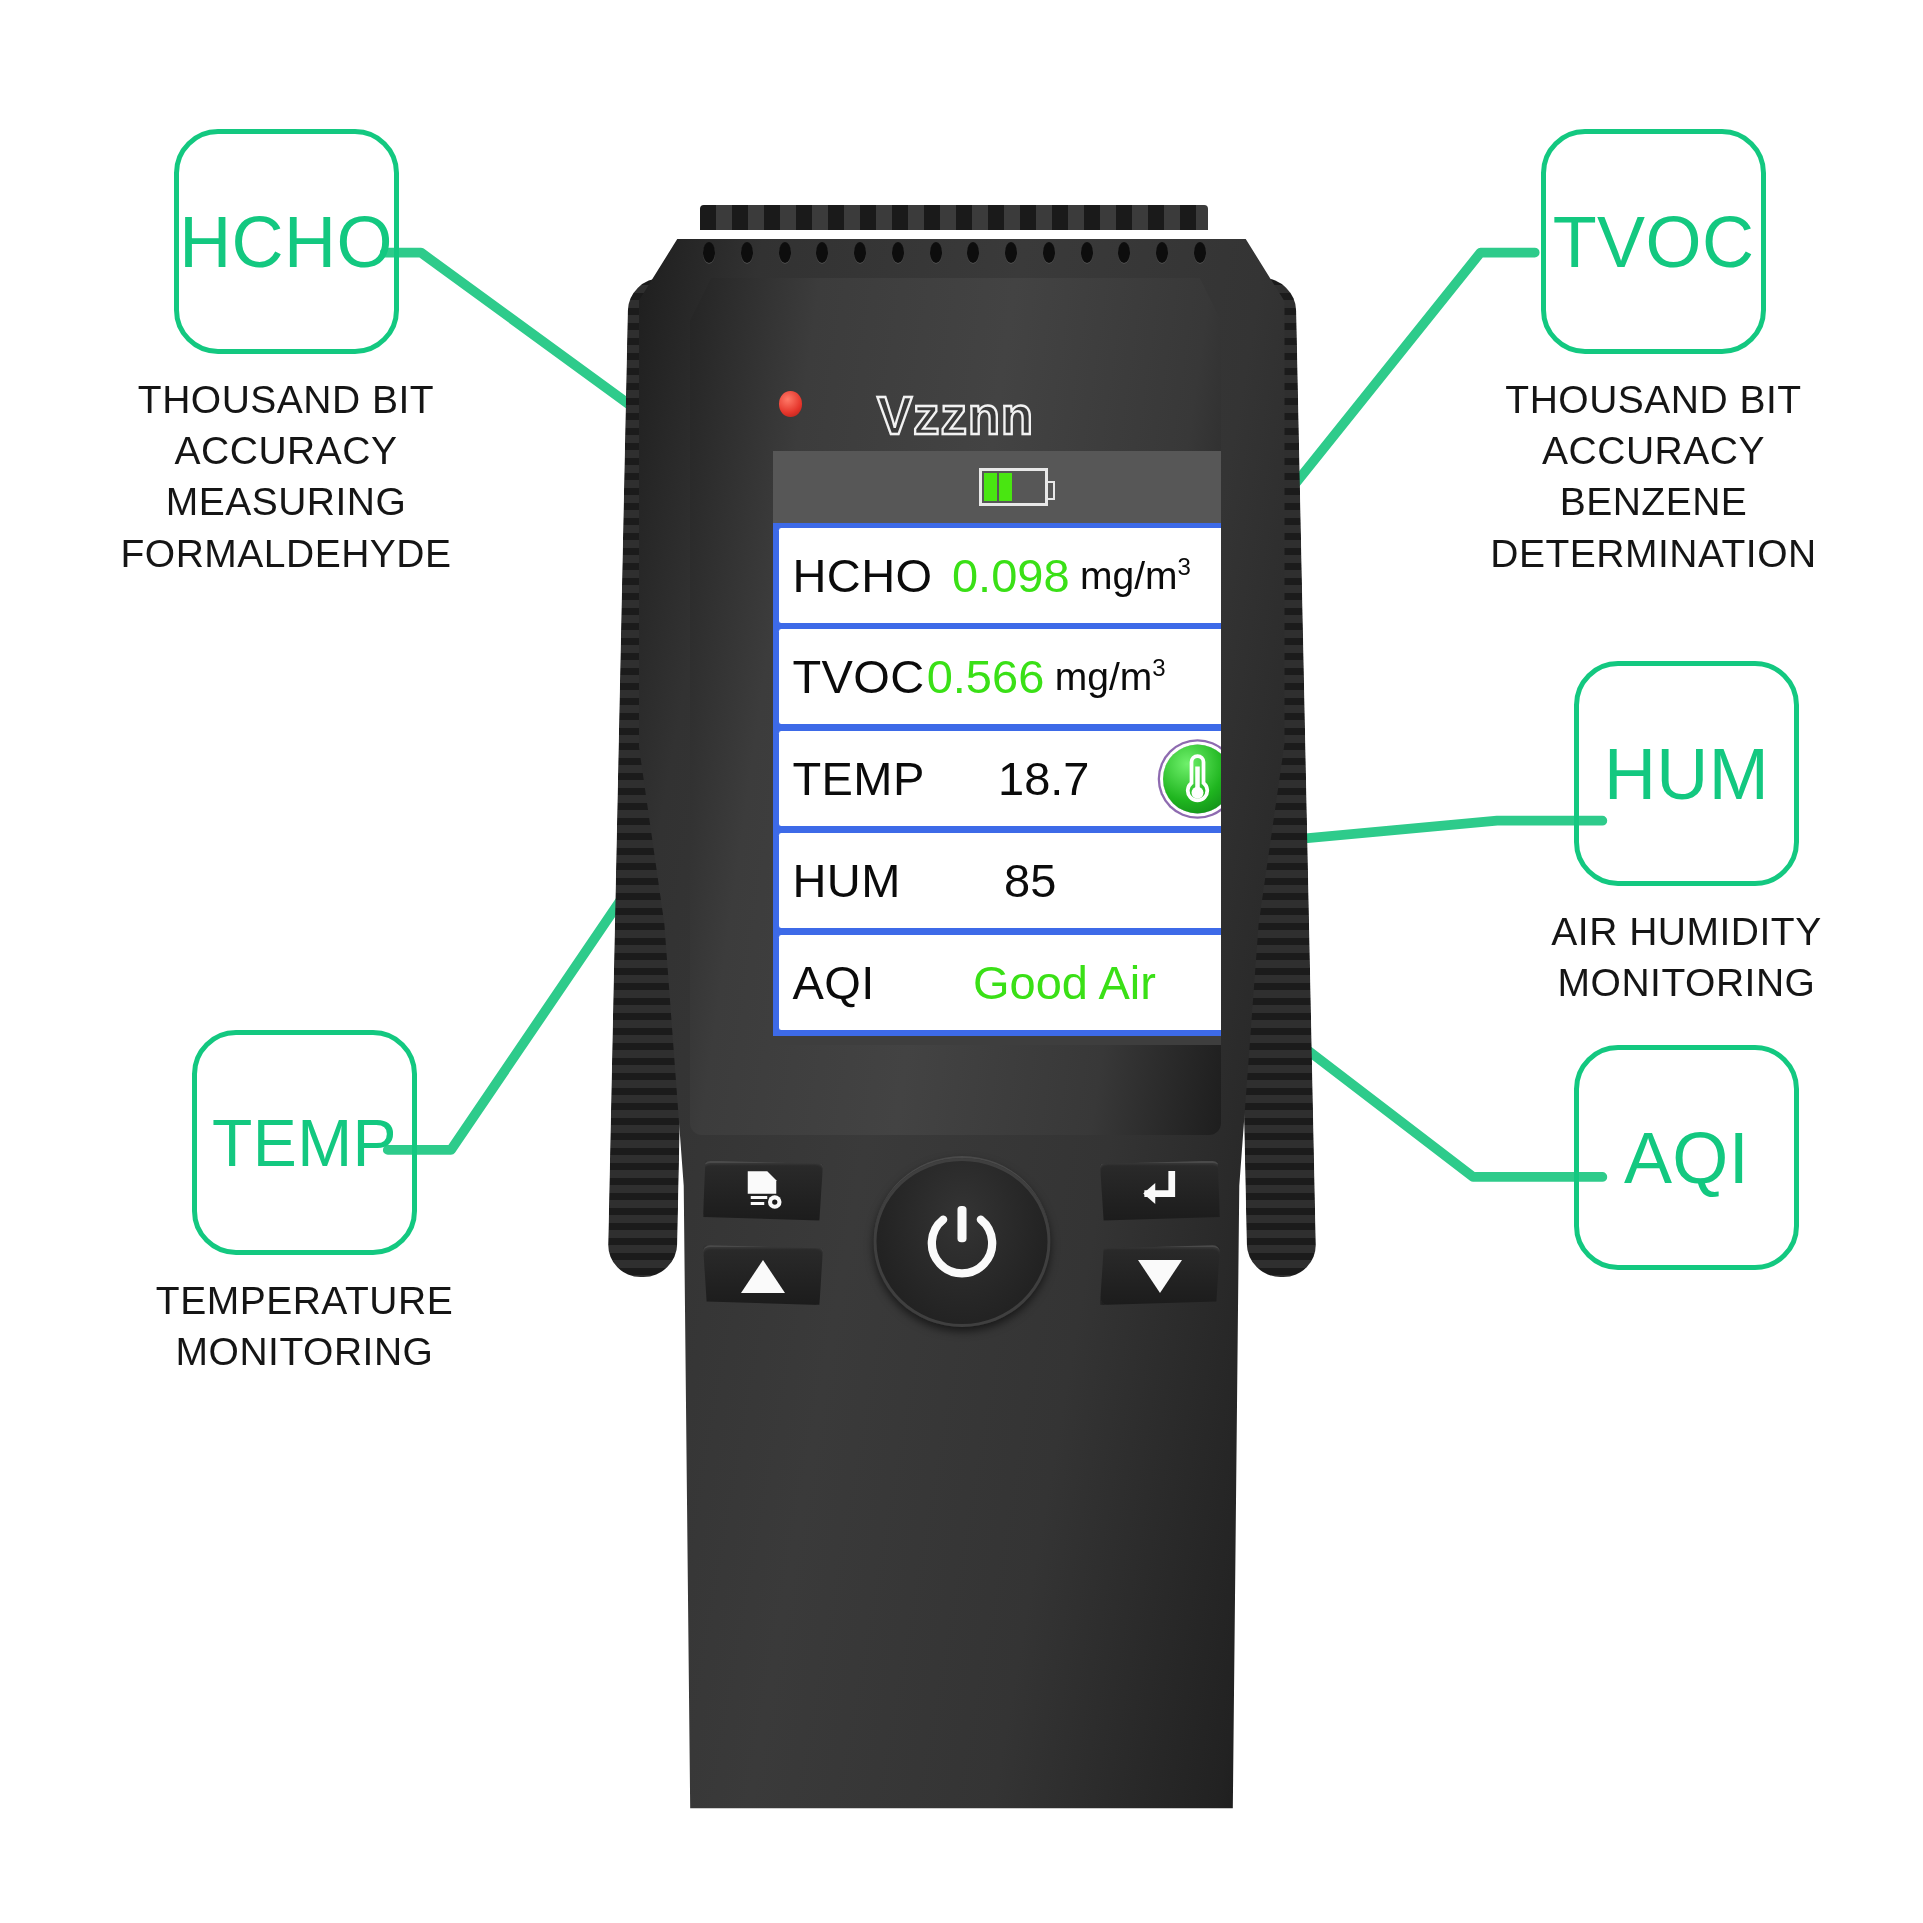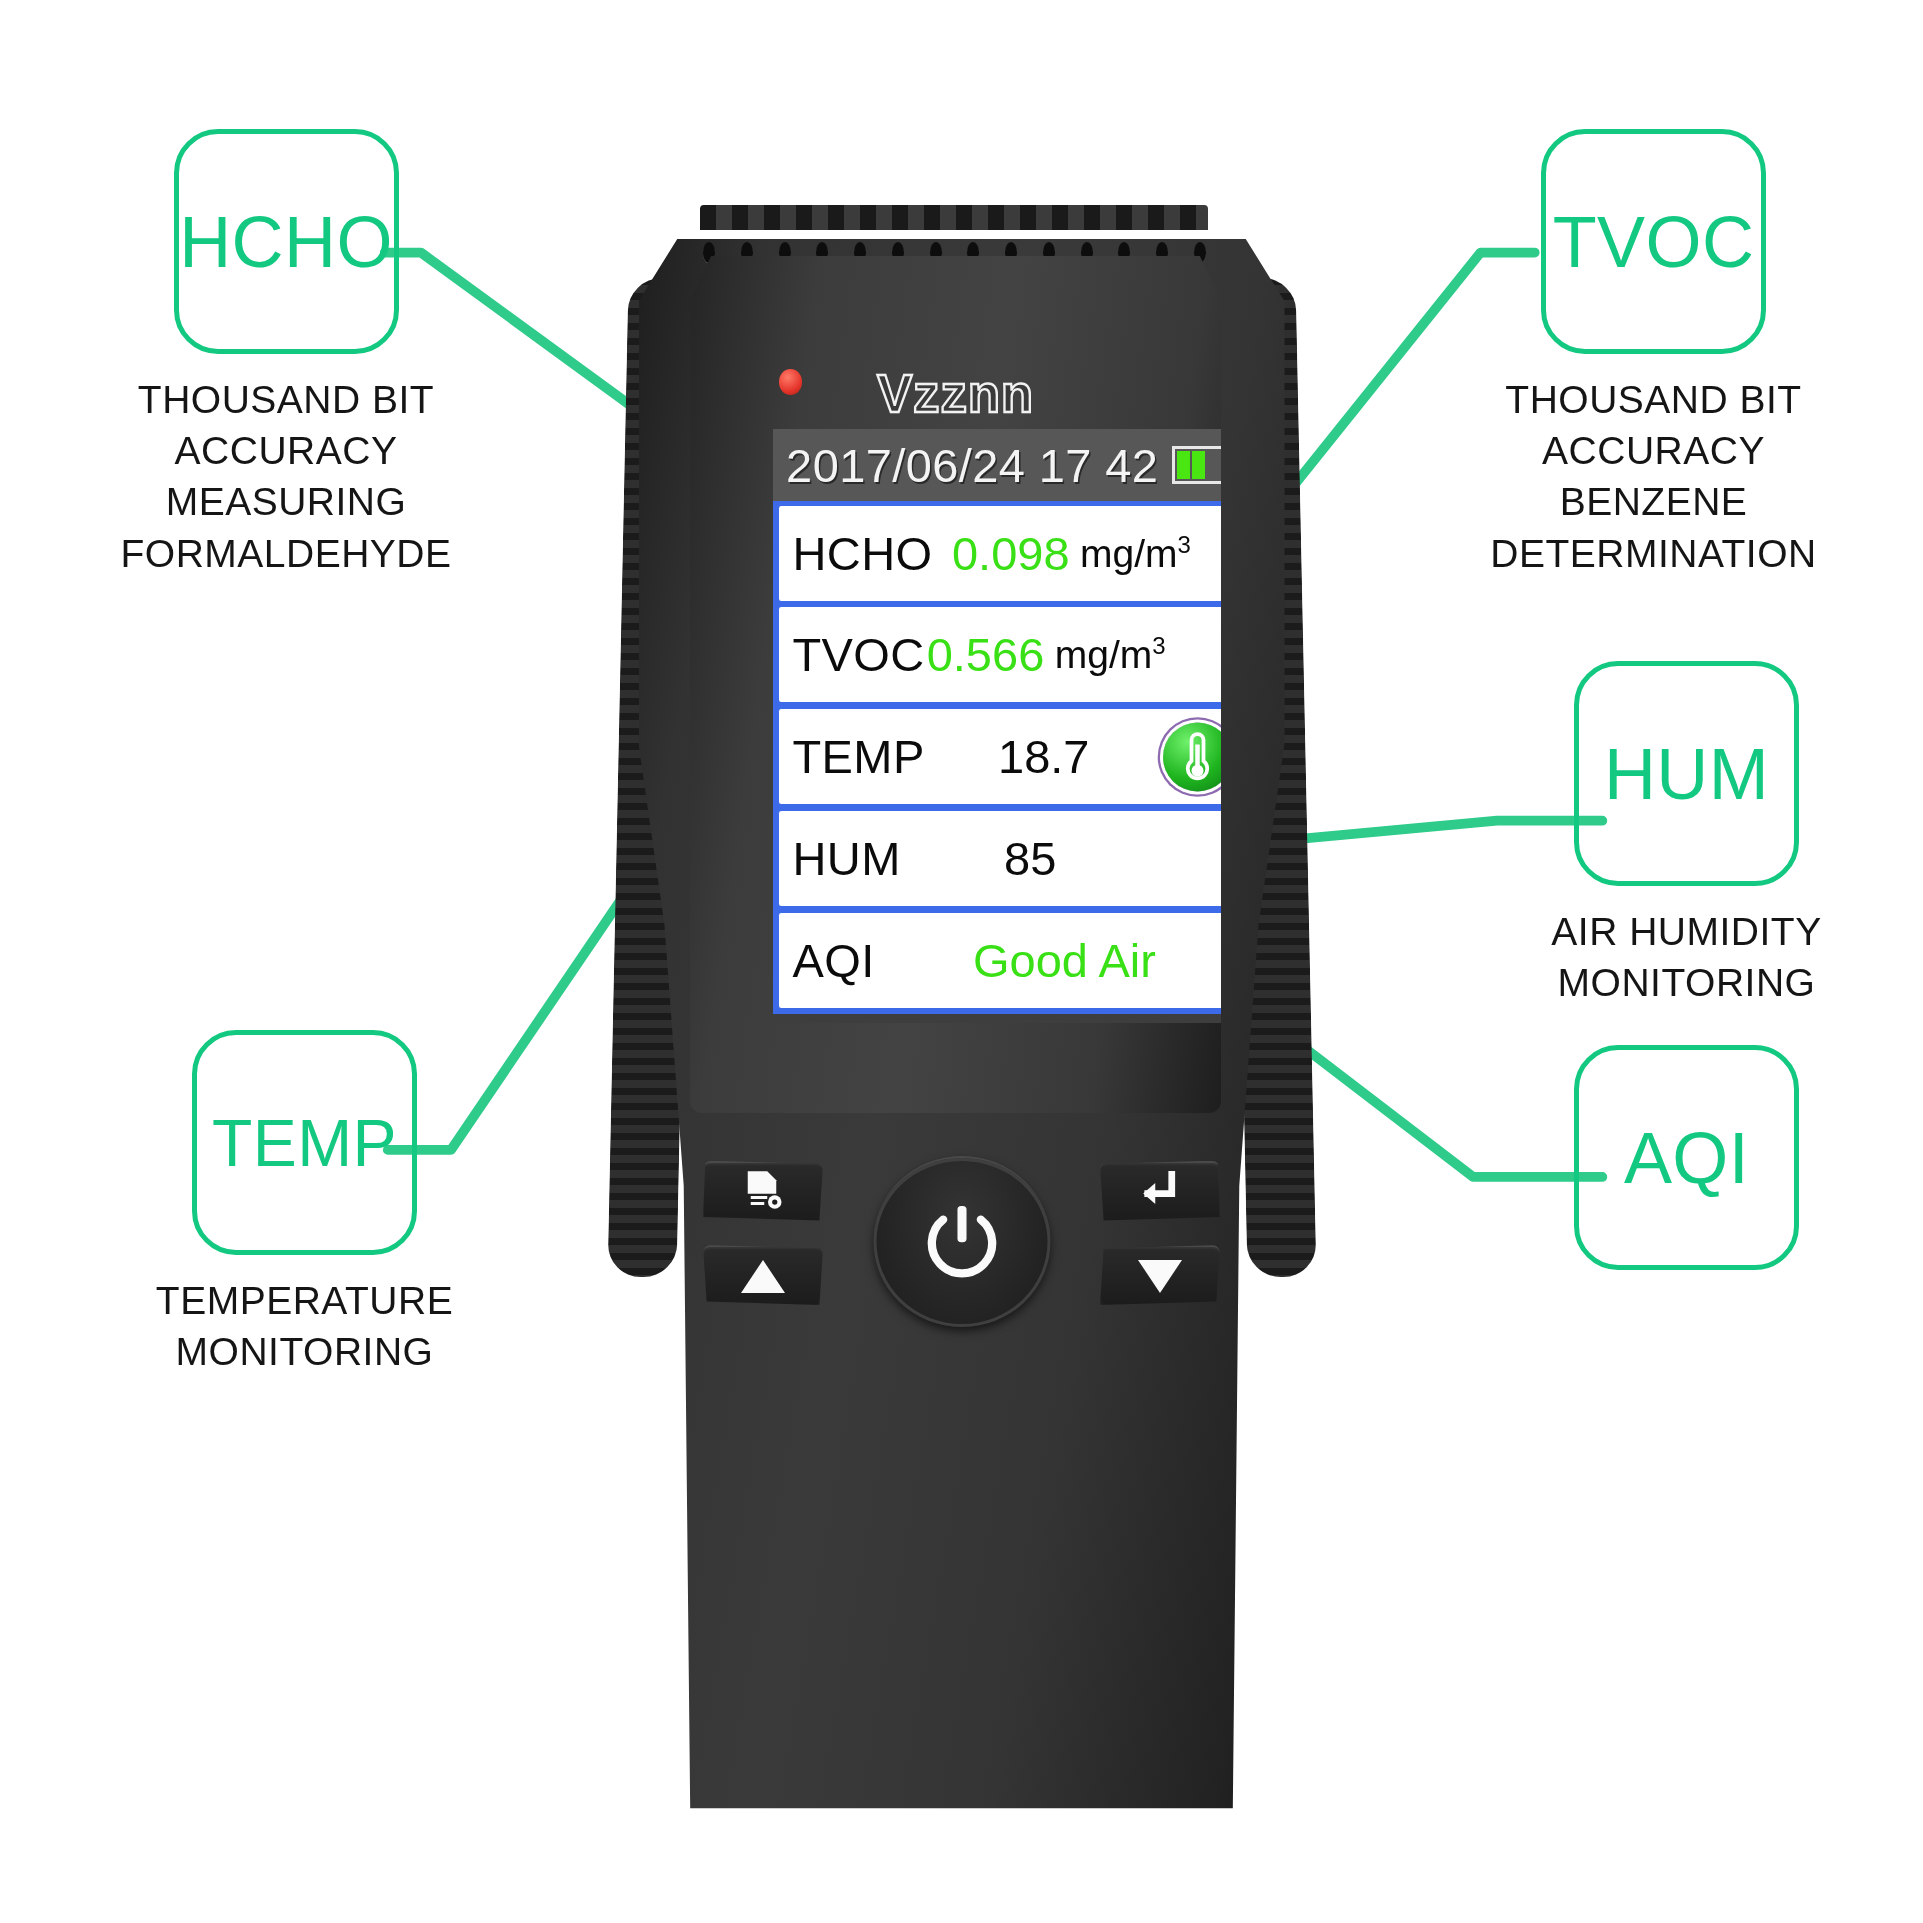--- a/index.html
+++ b/index.html
@@ -83,21 +83,21 @@
     position: absolute; left: 69px; top: 1.5px; width: 508px; height: 25.6px;
     background: repeating-linear-gradient(to right,
       #1a1a1a 0px, #1a1a1a 16.5px, #3b3b3b 16.5px, #3b3b3b 32px);
     border-radius: 3.8px 3.8px 0 0;
   }
   #vent-holes { position: absolute; left: 72px; top: 39px; width: 503px; height: 22.5px; display: flex; justify-content: space-between; }
   .vhole { width: 12px; height: 21px; background: #0d0d0d; border-radius: 50%; box-shadow: 0 0.8px 0 #555; }
 
   
   #faceplate {
-    position: absolute; left: 59px; top: 53px; width: 531px; height: 857px;
+    position: absolute; left: 59px; top: 75px; width: 531px; height: 857px;
     background: linear-gradient(98deg,#252525 0%, #3c3c3c 20%, #434343 50%, #383838 80%, #1e1e1e 100%);
     clip-path: polygon(4% 0%, 96% 0%, 100% 5%, 100% 100%, 0% 100%, 0% 5%);
     border-radius: 12px;
   }
   #led { position: absolute; left: 89px; top: 113px; width: 22.5px; height: 25.6px; background: radial-gradient(circle at 38% 32%, #ff7a68, #e5352b 60%, #a81f18); border-radius: 50%; }
   #brand {
     position: absolute; left: 0; right: 0; top: 107px; text-align: center;
     font-size: 53px; font-weight: 700; letter-spacing: 0.8px;
     color: #3a3a3a;
     -webkit-text-stroke: 2.3px #f2f2f2;
@@ -255,21 +255,20 @@
       <span class="vhole"></span>
     </div>
 
     <div id="faceplate">
       <div id="led"></div>
       <div id="brand">Vzznn</div>
 
       <div id="lcd">
 
         <div id="statusbar">
-          <span>2017/06/24 17 42</span>
           <span id="battery">
             <span class="bcell on"></span>
             <span class="bcell on"></span>
             <span class="bcell"></span>
             <span class="bcell"></span>
           </span>
         </div>
 
         <div id="rows">
 

